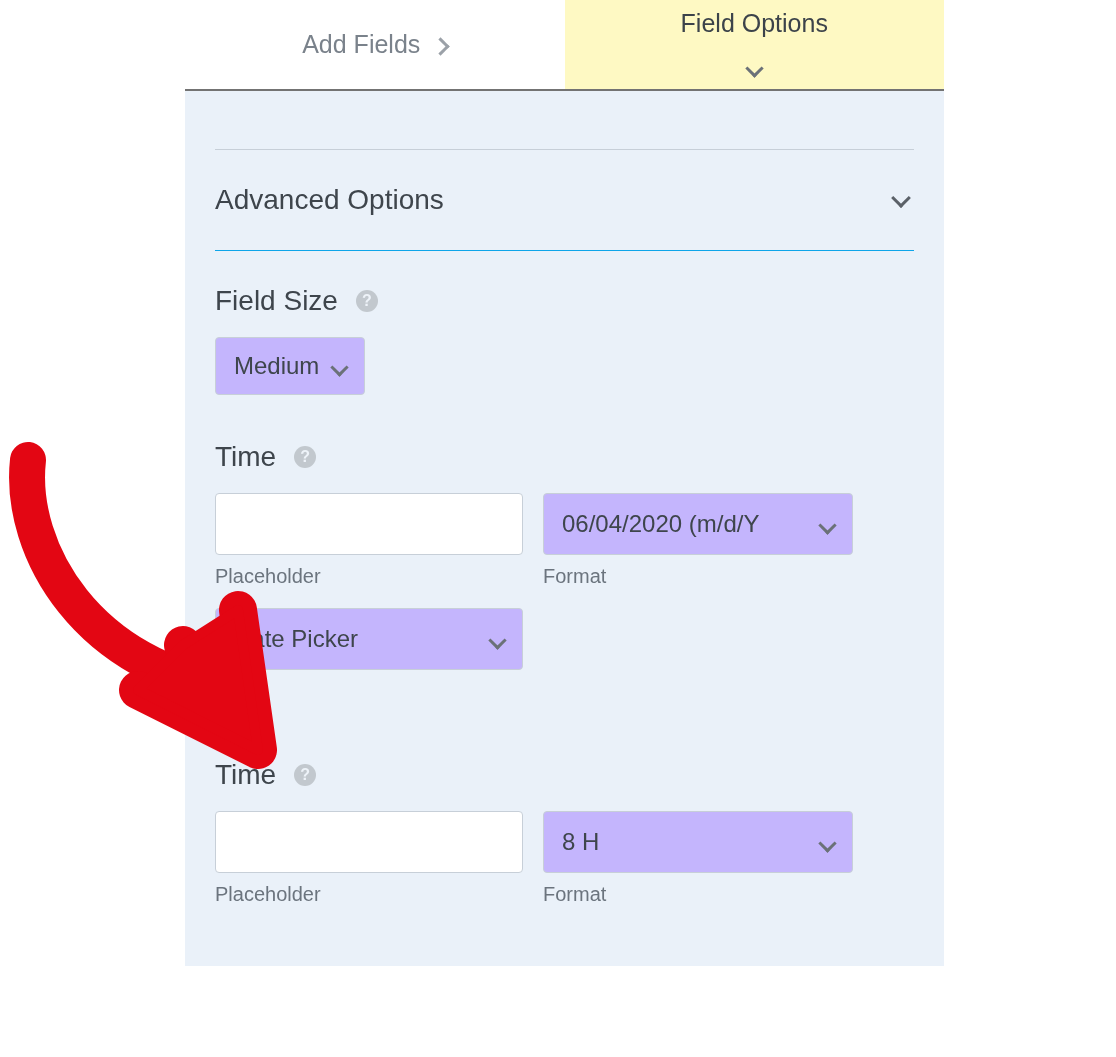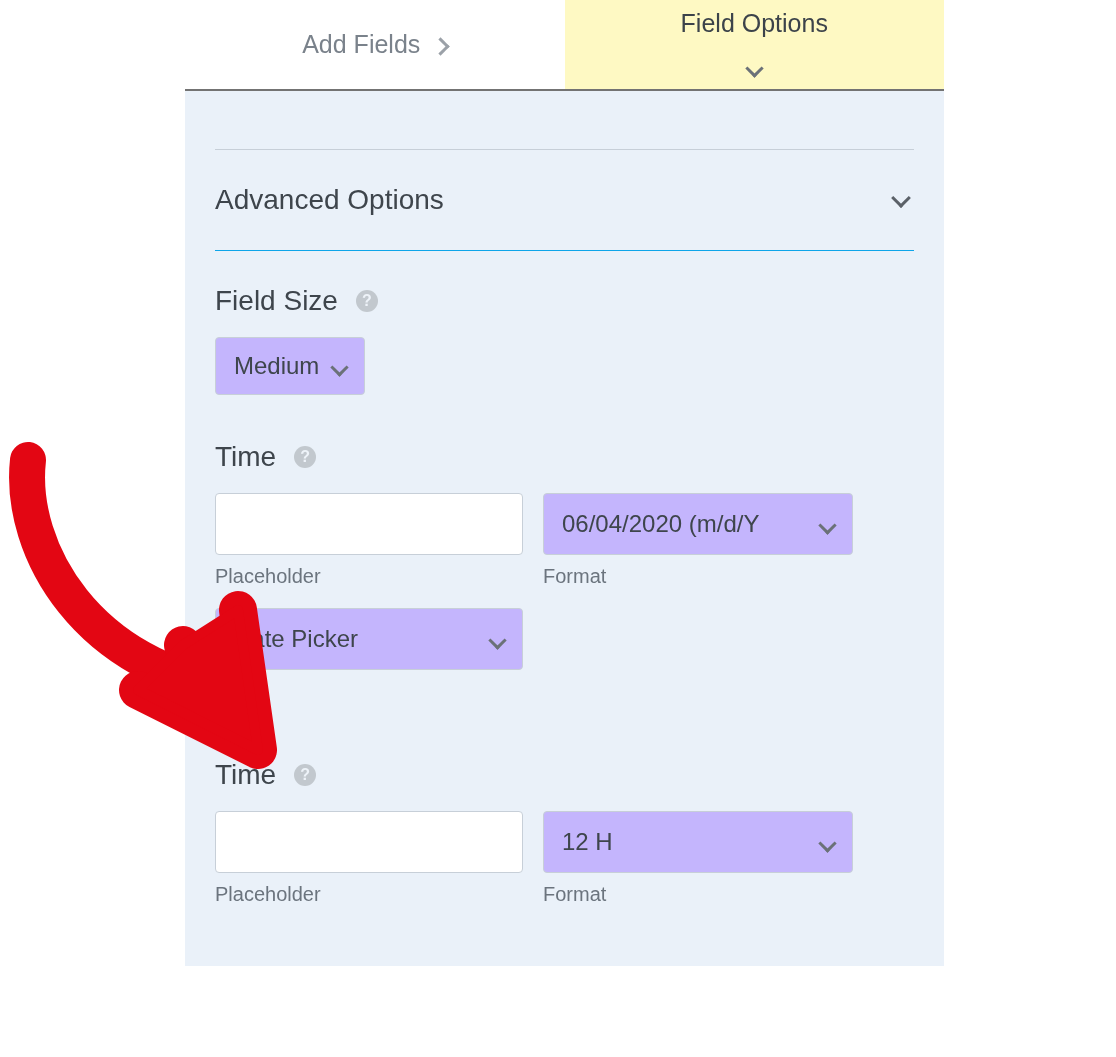--- a/index.html
+++ b/index.html
@@ -243,21 +243,21 @@
       <span class="label">Time</span>
       <span class="help-icon">?</span>
     </div>
     <div class="row">
       <div class="col">
         <input class="input" type="text" value="" style="">
         <span class="sublabel">Placeholder</span>
       </div>
       <div class="col">
         <div class="select select-12h">
-          <span>12 H</span>
+          <span>8 H</span>
           <span class="select-chevron"></span>
         </div>
         <span class="sublabel">Format</span>
       </div>
     </div>
     <div class="row">
       <div class="col">
       </div>
     </div>
 

